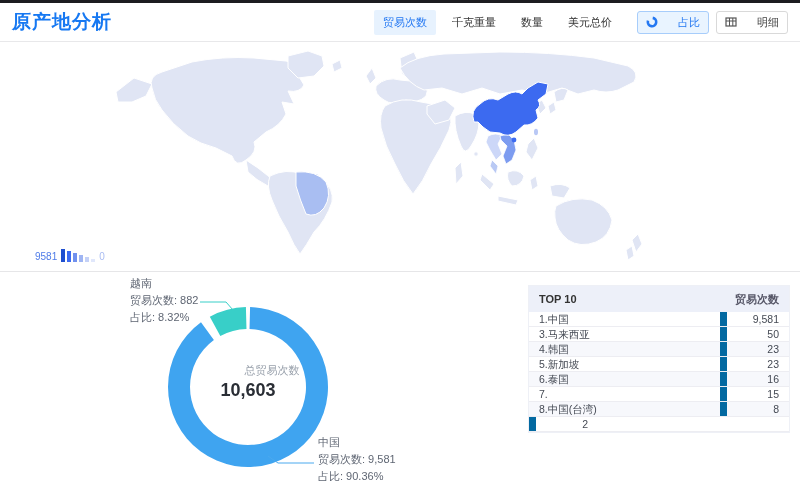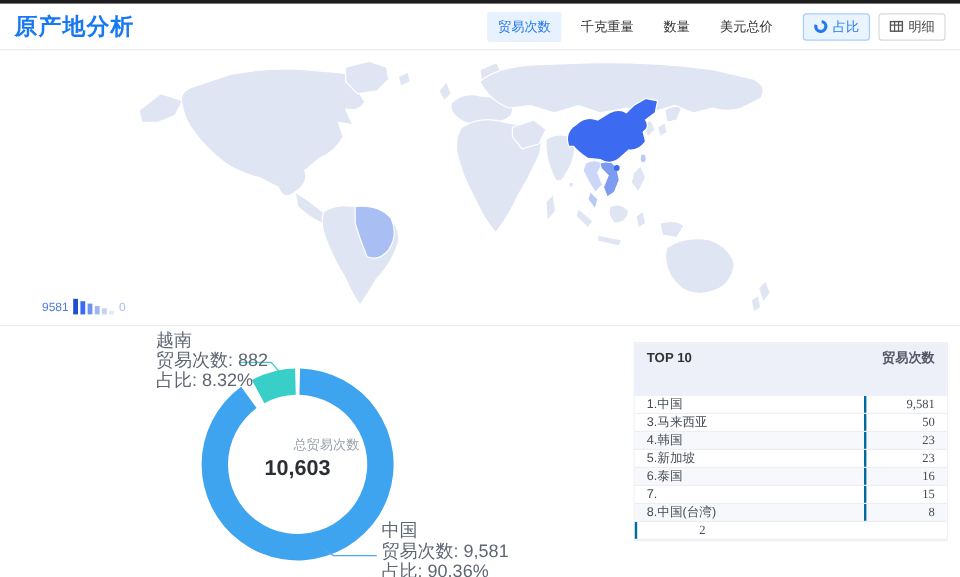--- a/index.html
+++ b/index.html
@@ -11,21 +11,21 @@
 
   
   .hdr { position:absolute; top:3px; left:0; width:800px; height:39px; display:flex;
          align-items:center; padding:0 12px; border-bottom:1px solid #e8e8ea; background:#fff; }
   .hdr h1 { font-size:19px; font-weight:700; color:#1678f2; letter-spacing:1px; }
   .toolbar { margin-left:auto; display:flex; align-items:center; gap:7px; }
   .metric { border:none; background:transparent; color:#333; font-size:11px; padding:5px 9px;
             border-radius:2px; cursor:pointer; font-family:inherit; }
   .metric.active { background:#e7f2fe; color:#2478f2; }
   .viewgrp { display:flex; gap:7px; margin-left:9px; }
-  .view { display:flex; align-items:center; gap:4px; border:1px solid #d9d9d9; background:#fff;
+  .view { display:flex; align-items:center; gap:20px; border:1px solid #d9d9d9; background:#fff;
           color:#444; font-size:11px; padding:3px 8px; border-radius:3px; cursor:pointer; font-family:inherit; }
   .view.active { border-color:#a7cdfb; background:#e9f4ff; color:#2478f2; }
   .view svg { display:block; }
 
   
   .mapsec { position:absolute; top:42px; left:0; width:800px; height:230px; background:#fff;
             border-bottom:1px solid #e6e6e8; }
   .mapsec svg.worldmap { position:absolute; left:20px; top:6px; }
   .map-legend { position:absolute; left:35px; bottom:9px; display:flex; align-items:flex-end; gap:4px; }
   .map-legend .lmax { font-size:10px; color:#4e7be8; line-height:10px; }
@@ -33,34 +33,34 @@
   .lbars { display:flex; align-items:flex-end; gap:2px; }
   .lbars i { display:block; width:4px; }
 
   
   .bottom { position:absolute; top:272px; left:0; width:800px; height:209px; background:#fff; }
   .donut-wrap { position:absolute; left:0; top:0; width:520px; height:209px; }
   .donut-wrap svg { position:absolute; left:0; top:0; }
   .center-text { position:absolute; left:248px; top:91px; transform:translateX(-50%); text-align:center; }
   .center-label { font-size:11px; color:#98a0ab;margin-left:48px; }
   .center-value { font-size:18px; font-weight:700; color:#2a2e35; margin-top:2px; }
-  .callout { position:absolute; font-size:15px; color:#5f6673; line-height:17px; }
+  .callout { position:absolute; font-size:11px; color:#5f6673; line-height:17px; }
   .callout-vn { left:130px; top:3px; }
   .callout-cn { left:318px; top:162px; }
 
   
   .top10 { position:absolute; left:528px; top:13px; width:262px; border:1px solid #eef0f6; }
-  .thead { display:flex; background:#edf0f9; height:44px; line-height:26px; font-size:11px; }
+  .thead { display:flex; background:#edf0f9; height:26px; line-height:26px; font-size:11px; }
   .thead .name { font-weight:700; color:#333; padding:0 10px; width:193px; }
   .thead .val  { font-weight:600; color:#556; width:69px; text-align:right; padding:0 10px; }
   .trow { display:flex; height:15px; line-height:15px; font-size:10.5px; color:#454a54;
           border-bottom:1px solid #ededf2; background:#fff; }
   .trow.alt { background:#f7f8fc; }
   .trow .name { padding:0 10px; width:193px; overflow:hidden; white-space:nowrap; }
-  .trow .val { width:69px; text-align:right; padding:0 10px; border-left:2px solid #0369a1;font-family:Liberation Serif, serif; }
+  .trow .val { width:69px; text-align:right; padding:0 10px; border-left:7px solid #0369a1; }
 </style>
 </head>
 <body>
 
 <div class="page">
   <div class="edge top"></div>
   <div class="edge bottom"></div>
 
   <div class="hdr">
     <h1>原产地分析</h1>

